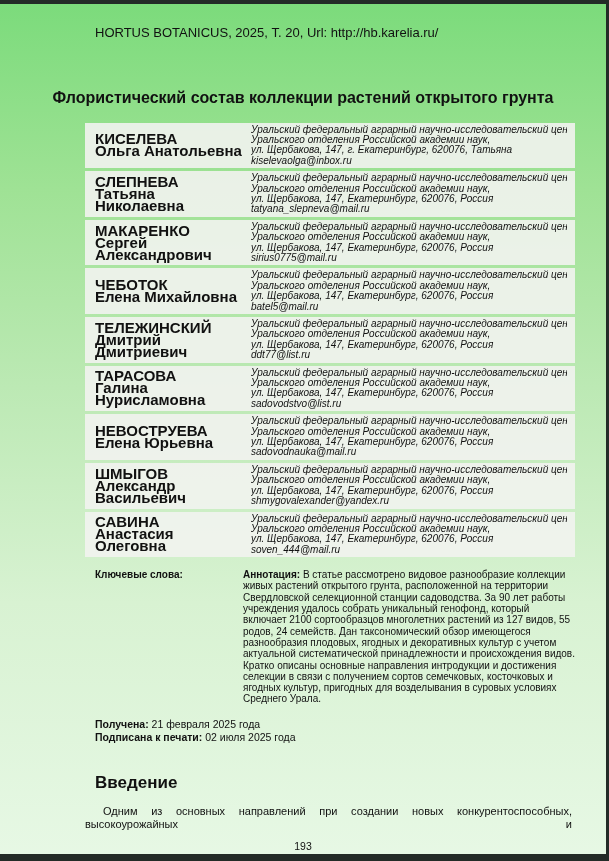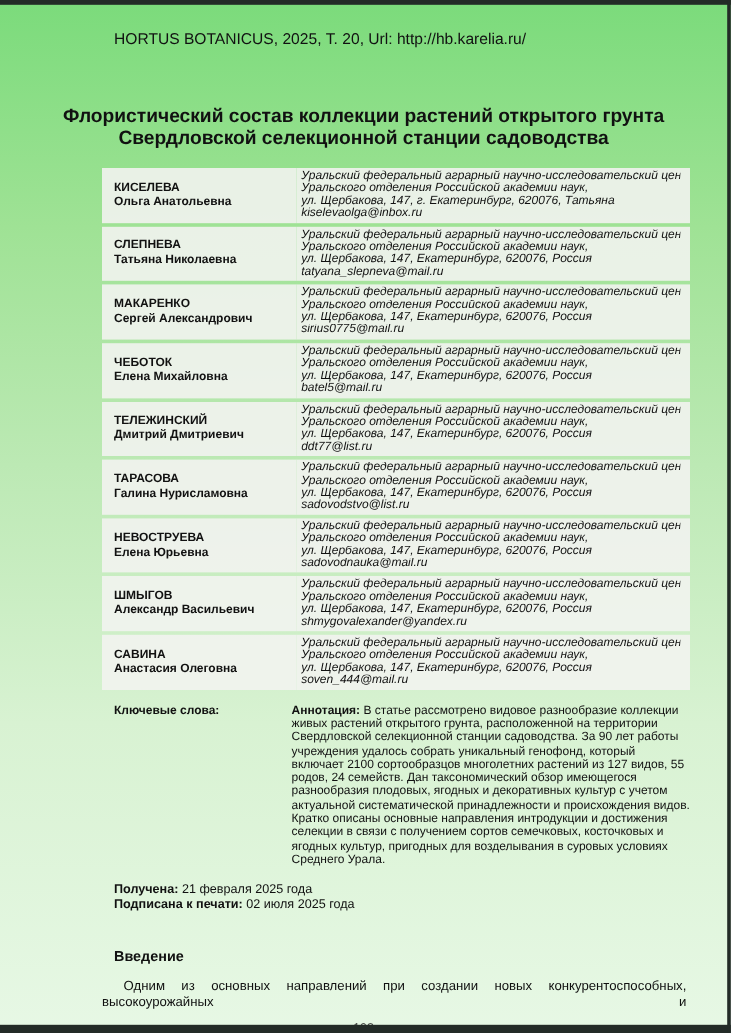--- a/index.html
+++ b/index.html
@@ -33,21 +33,21 @@
     margin: 13px 31px 0 85px; width: 490px;
     table-layout: fixed;
   }
   table.authors td {
     background: rgba(242, 243, 240, 0.9);
     vertical-align: middle;
   }
   td.name-cell {
     width: 148px;
     padding: 1px 4px 1px 10px;
-    font-weight: bold; font-size: 10px; line-height: 12px;
+    font-weight: bold; font-size: 15px; line-height: 12px;
   }
   td.affil-cell {
     padding: 2px 8px 2px 4px;
     font-style: italic; font-size: 10px; line-height: 10.4px;
   }
   .affil-line { white-space: nowrap; overflow: hidden; }
 
   .kw-abs {
     display: flex;
     margin: 9px 31px 0 85px; width: 490px;
@@ -58,21 +58,21 @@
   .b { font-weight: bold; }
 
   .dates {
     display: flex; justify-content: space-between;
     margin: 13px 31px 0 95px;
     font-size: 10.5px; line-height: 13px; flex-direction: column;
   }
 
   .intro-h {
     margin: 29px 0 0 95px;
-    font-weight: bold; font-size: 12px;
+    font-weight: bold; font-size: 17px;
   }
 
   .intro-p {
     margin: 12px 34px 0 85px;
     font-size: 11px; line-height: 13px;
     text-indent: 18px;
     text-align: justify;
     text-align-last: justify;
   }
 
@@ -84,21 +84,20 @@
 </style>
 </head>
 <body>
 
 <div class="hdr">
   <span>HORTUS BOTANICUS, 2025, Т. 20, Url: http://hb.karelia.ru/</span>
 </div>
 
 <div class="title">
   <div>Флористический состав коллекции растений открытого грунта</div>
-  <div>Свердловской селекционной станции садоводства</div>
 </div>
 
 <table class="authors">
   <tbody>
       <tr>
         <td class="name-cell">
           <div>КИСЕЛЕВА</div>
           <div>Ольга Анатольевна</div>
         </td>
         <td class="affil-cell">

